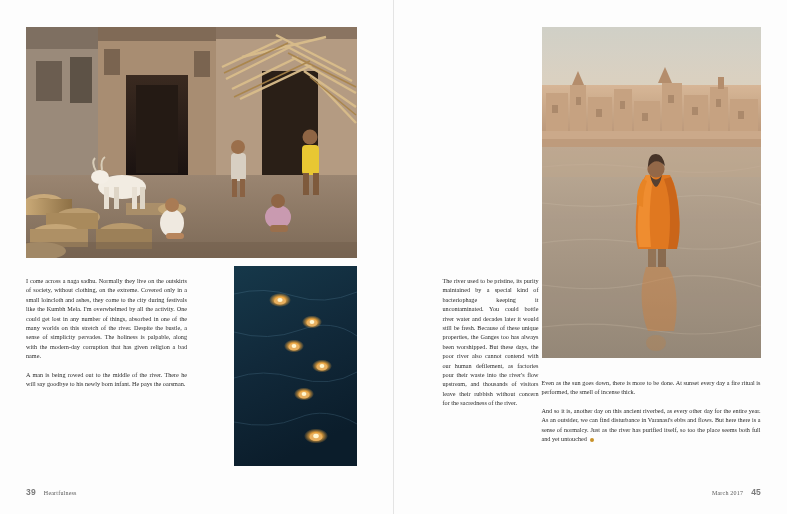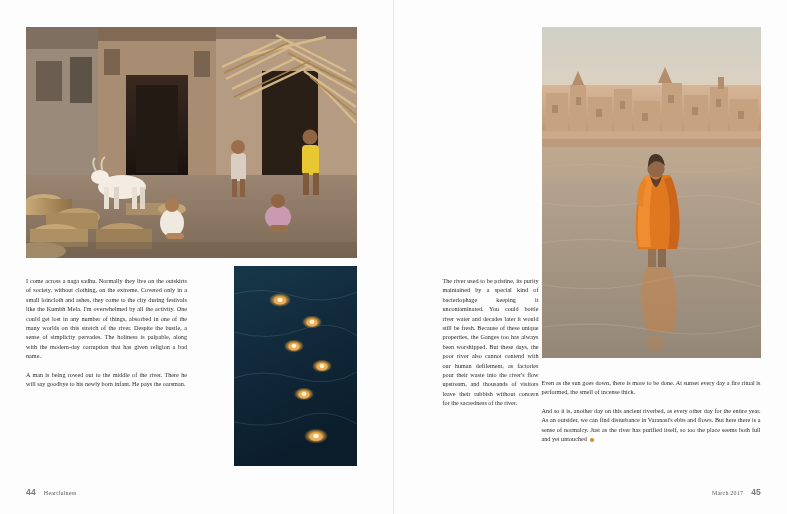--- a/index.html
+++ b/index.html
@@ -278,21 +278,21 @@
           <g transform="translate(82,170)">
             <ellipse cx="0" cy="0" rx="12" ry="7.5" fill="url(#flameG)"></ellipse>
             <ellipse cx="0" cy="1" rx="6.5" ry="4" fill="#e8b060"></ellipse>
             <ellipse cx="0" cy="0" rx="2.8" ry="2.2" fill="#fff6cf"></ellipse>
           </g>
         </g>
       </svg>
     </div>
 
     <div class="footer footer-left">
-      <span class="folio">44</span>
+      <span class="folio">39</span>
       <span class="footer-label">Heartfulness</span>
     </div>
   </div>
 
   <div class="page right">
 
     <div class="col-right-narrow">
       <p class="body-text">The river used to be pristine, its purity maintained by a special kind of bacteriophage keeping it uncontaminated. You could bottle river water and decades later it would still be fresh. Because of these unique properties, the Ganges too has always been worshipped. But these days, the poor river also cannot contend with our human defilement, as factories pour their waste into the river's flow upstream, and thousands of visitors leave their rubbish without concern for the sacredness of the river.</p>
     </div>
 

